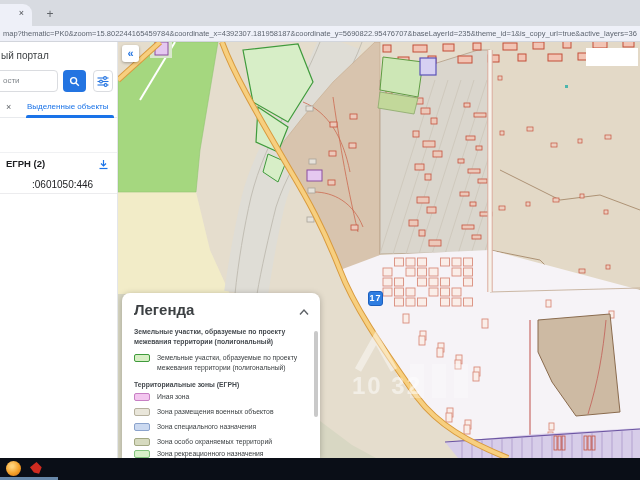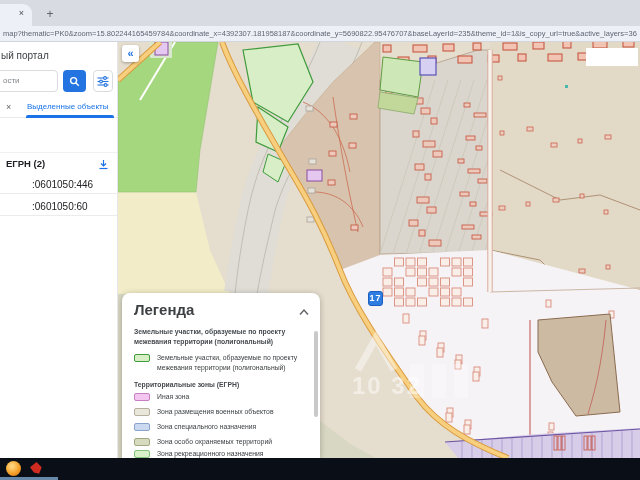--- a/index.html
+++ b/index.html
@@ -118,23 +118,20 @@
               <g stroke="#1a73e8" stroke-width="1.2" fill="none">
                 <line x1="5.5" y1="1" x2="5.5" y2="6"></line>
                 <polyline points="3,4.5 5.5,7 8,4.5"></polyline>
                 <line x1="1.5" y1="9.5" x2="9.5" y2="9.5"></line>
               </g>
             </svg>
           </div>
         </div>
         <div class="egrn-item" style="top:131px">
           <span>:0601050:446</span>
-        </div>
-        <div class="egrn-item" style="top:153px">
-          <span>:0601050:60</span>
         </div>
       </div>
 
       <div class="map">
         <svg class="base" width="522" height="416" viewBox="0 0 522 416">
 
           <rect x="0" y="0" width="522" height="416" fill="#e5ddcd"></rect>
           <rect x="372" y="0" width="150" height="300" fill="#e3d9c7"></rect>
 
           <polygon points="0,252 118,252 133,280 164,336 194,373 234,403 258,416 0,416" fill="#d8d7c3"></polygon>

